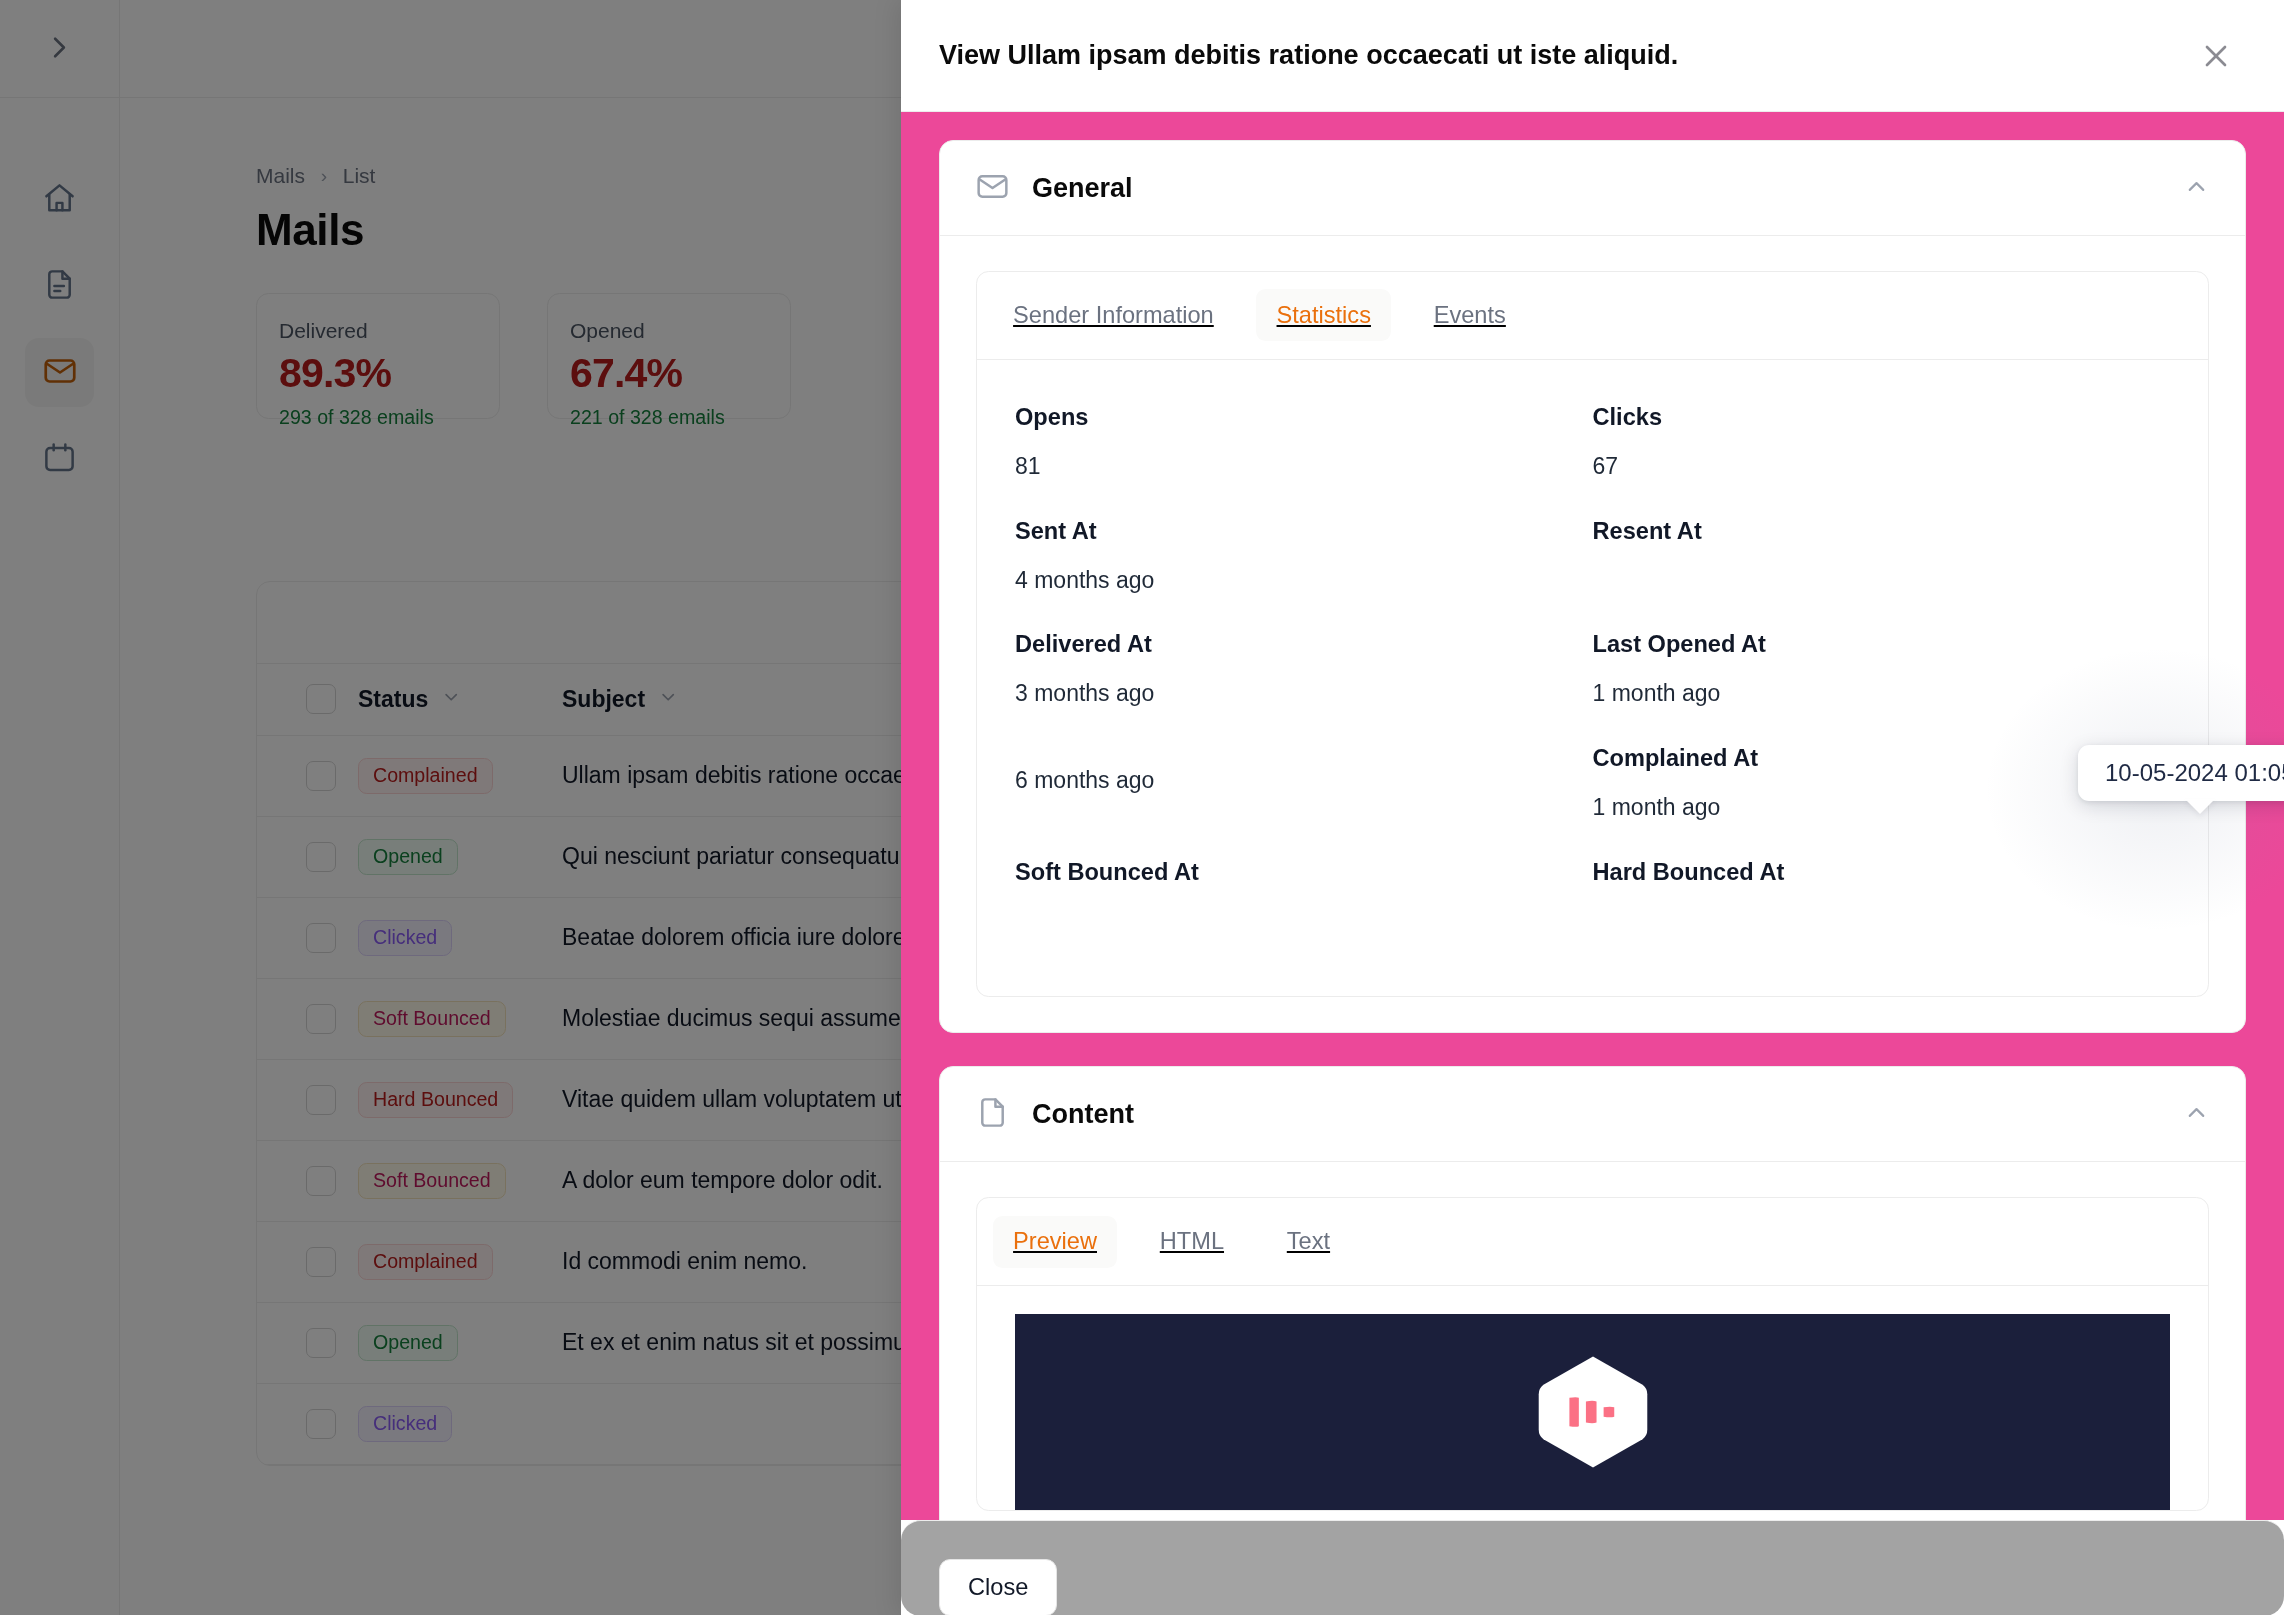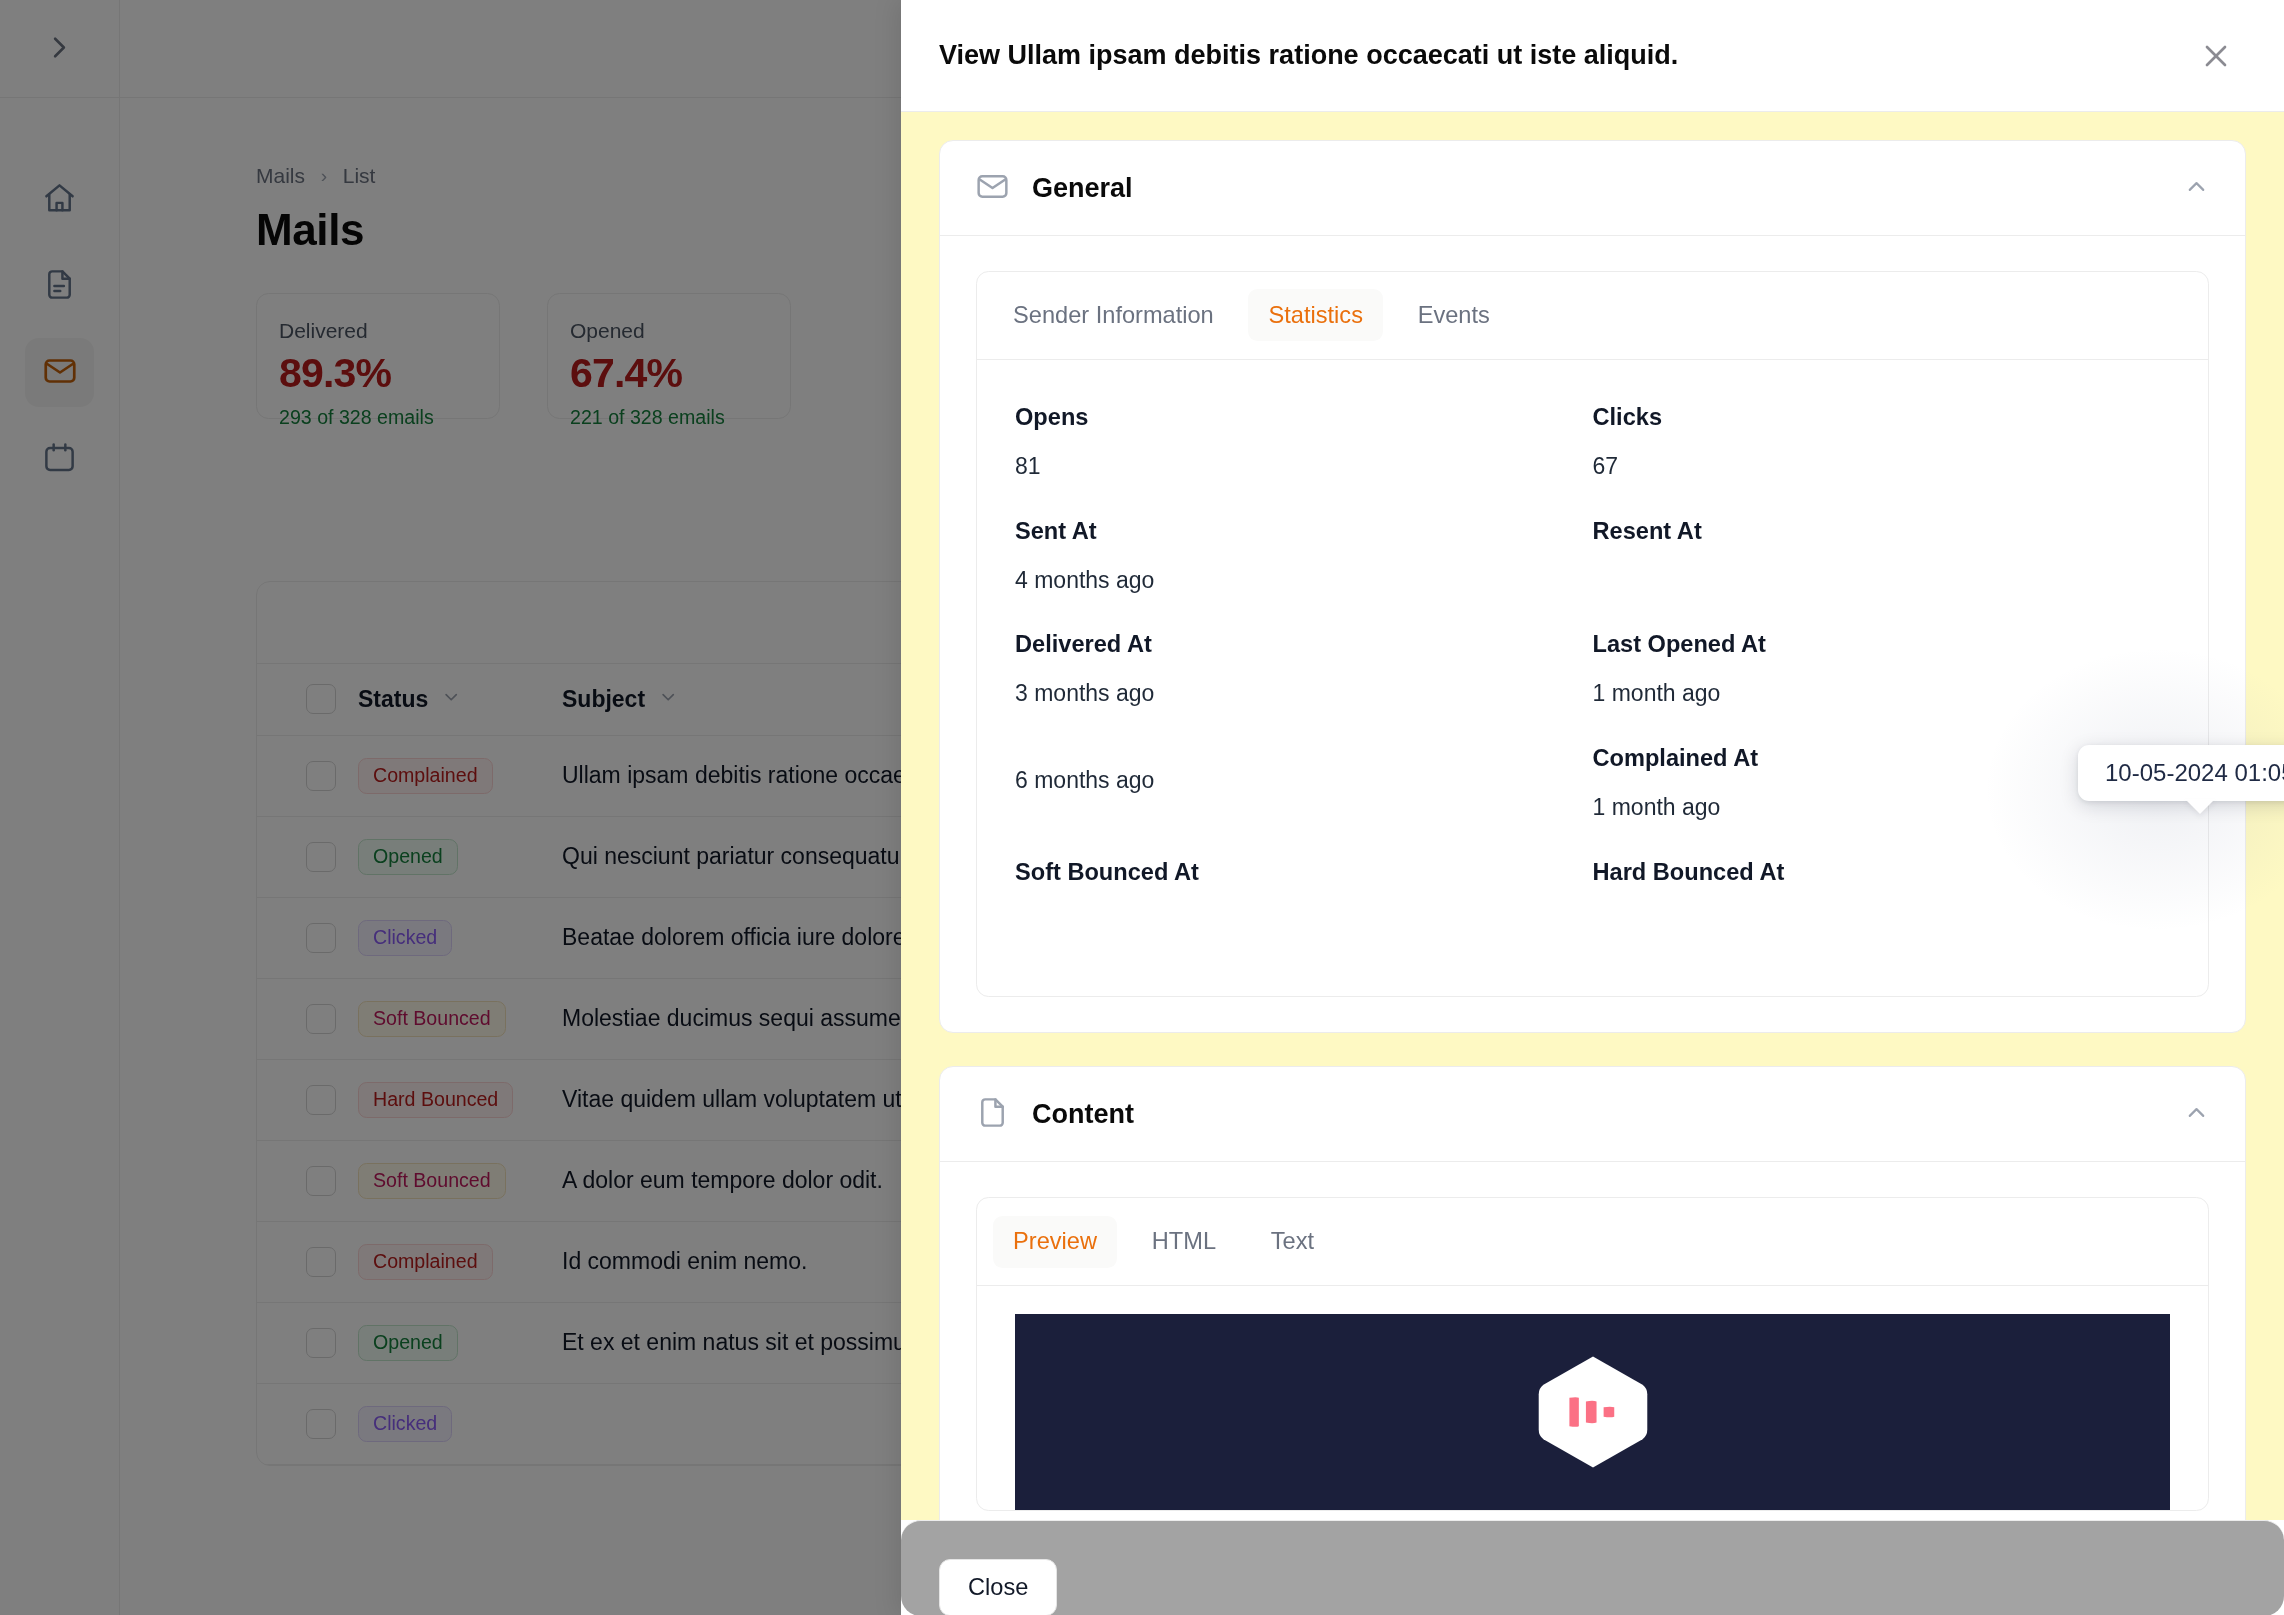--- a/index.html
+++ b/index.html
@@ -149,42 +149,42 @@
     display: flex; align-items: center; justify-content: space-between;
     padding: 0 50px 0 38px;
     border-bottom: 0.8px solid #ececec;
   }
   #modal-title { font-size: 27px; font-weight: bold; color: #0a0a0a; }
   #close-x { width: 36px; height: 36px; cursor: pointer; }
 
   #modal-body {
     flex: 1; overflow: hidden;
     padding: 28px 38px 0 38px;
-    background: #fef9c3;
+    background: #ec4899;
     position: relative;
   }
 
   .section-card {
     border: 0.8px solid #ececec; border-radius: 14px;
     background: #ffffff; margin-bottom: 33px;
   }
   .section-head {
     display: flex; align-items: center; justify-content: space-between;
     padding: 28px 35px;
     border-bottom: 0.8px solid #ececec;
   }
   .section-head-left { display: flex; align-items: center; gap: 22px; }
   .section-title { font-size: 27px; font-weight: bold; color: #0a0a0a; }
   .chev { color: #9ca3af; }
   .section-body { padding: 35px 36px; }
 
   .tabs-card { border: 0.8px solid #ececec; border-radius: 12.6px; }
   .tabs-row {
-    display: flex; align-items: center; gap: 14px;
-    padding: 17.3px 15.7px; border-bottom: 0.8px solid #ececec;
+    display: flex; align-items: center; gap: 22px;
+    padding: 17.3px 15.7px; border-bottom: 0.8px solid #ececec; text-decoration: underline;
   }
   .tab {
     font-size: 23.6px; color: #6b7280;
     padding: 12.6px 20.4px; border-radius: 9.4px;
   }
   .tab.active { color: #ea700d; background: #fafaf9; }
 
   .stats-grid {
     display: grid; grid-template-columns: 1fr 1fr;
     row-gap: 0; padding: 27px 38px 41px 38px;

